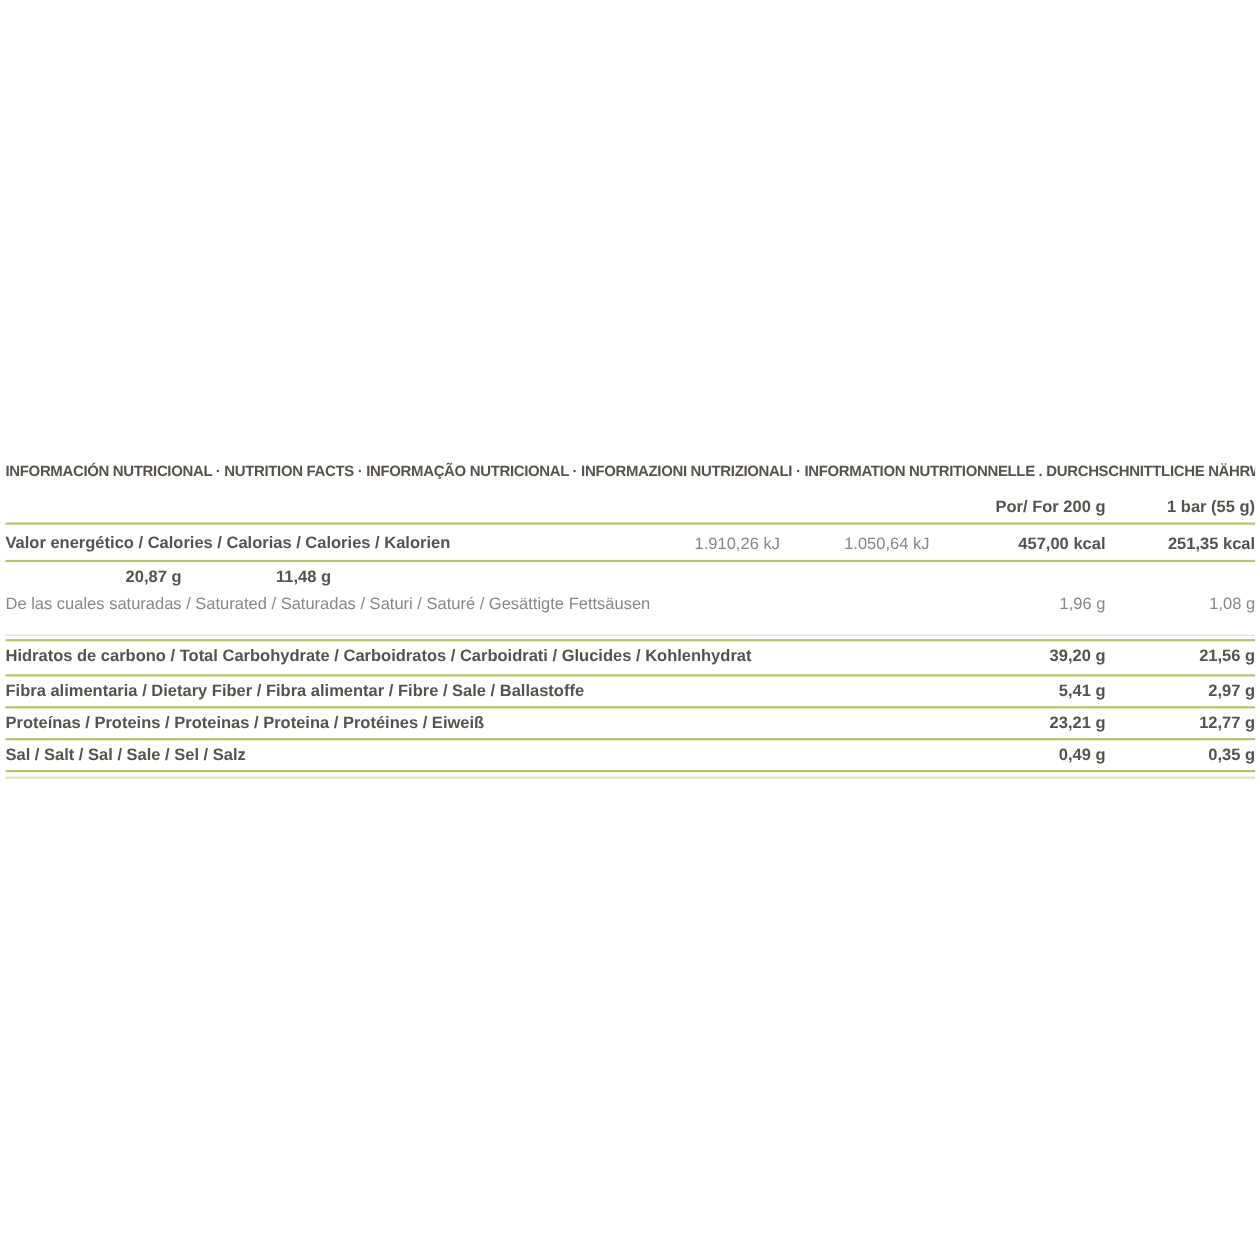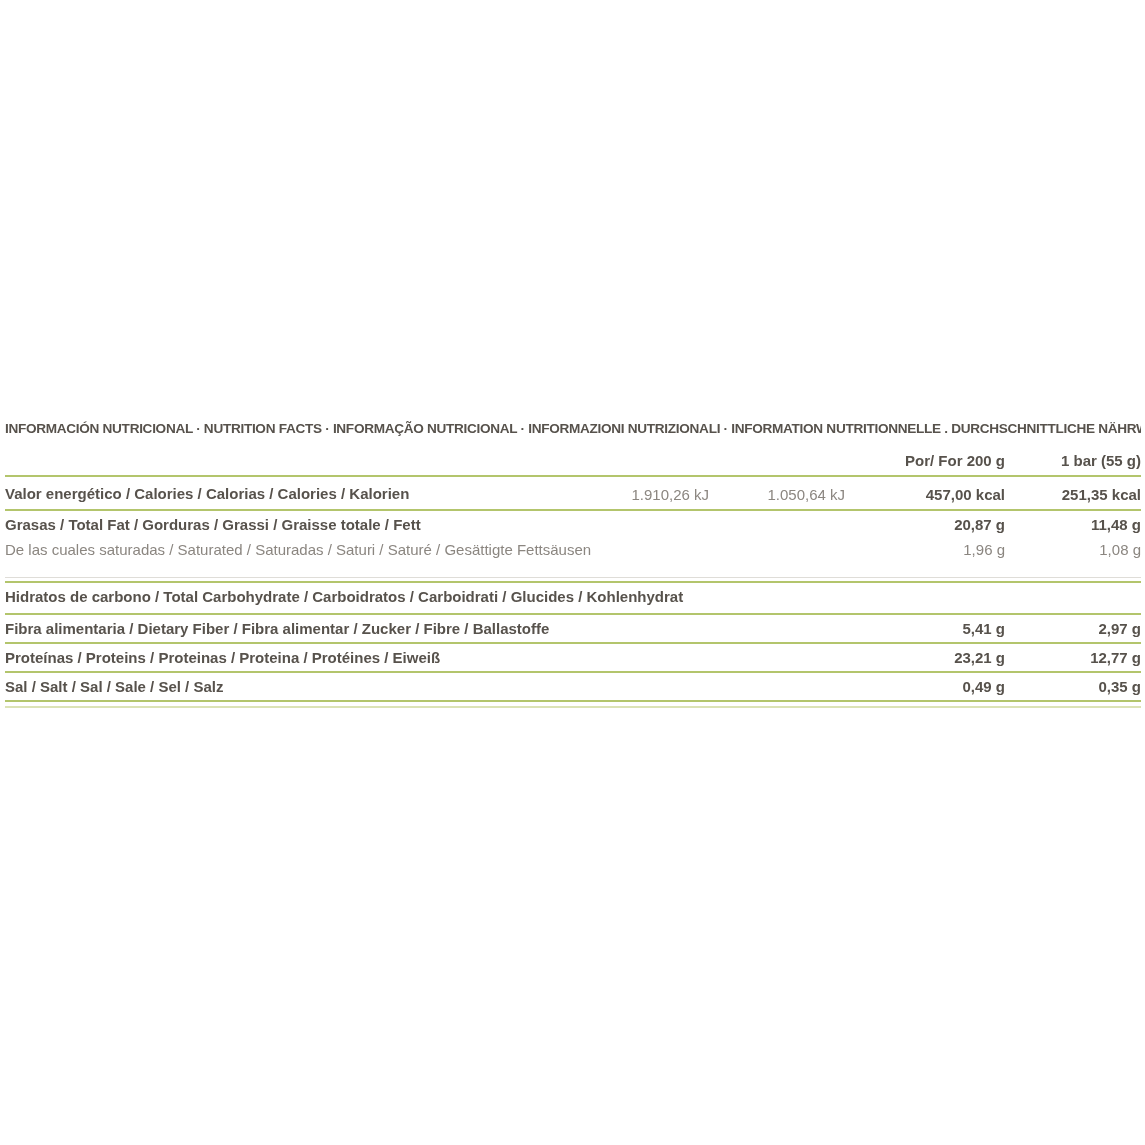--- a/index.html
+++ b/index.html
@@ -73,44 +73,49 @@
               <div class="c2 light">1.050,64 kJ</div>
             </div>
             <div class="vline">
               <div class="c1 bold">457,00 kcal</div>
               <div class="c2 bold">251,35 kcal</div>
             </div>
           </div>
         </div>
         <div class="sep "></div>
         <div class="row">
-          <div class="lbl bold">Grasas / Total Fat / Gorduras / Grassi / Graisse totale / Fett</div>
           <div class="vals">
             <div class="vline">
               <div class="c1 bold">20,87 g</div>
               <div class="c2 bold">11,48 g</div>
             </div>
           </div>
         </div>
         <div class="row sub gray-bottom">
           <div class="lbl light">De las cuales saturadas / Saturated / Saturadas / Saturi / Saturé / Gesättigte Fettsäusen</div>
           <div class="vals">
             <div class="vline">
               <div class="c1 light">1,96 g</div>
               <div class="c2 light">1,08 g</div>
             </div>
           </div>
         </div>
         <div class="sep after-gray"></div>
         <div class="row">
           <div class="lbl bold">Hidratos de carbono / Total Carbohydrate / Carboidratos / Carboidrati / Glucides / Kohlenhydrat</div>
+          <div class="vals">
+            <div class="vline">
+              <div class="c1 bold">39,20 g</div>
+              <div class="c2 bold">21,56 g</div>
+            </div>
+          </div>
         </div>
         <div class="sep after-gray"></div>
         <div class="row">
-          <div class="lbl bold">Fibra alimentaria / Dietary Fiber / Fibra alimentar / Zucker / Fibre / Ballastoffe</div>
+          <div class="lbl bold">Fibra alimentaria / Dietary Fiber / Fibra alimentar / Fibre / Sale / Ballastoffe</div>
           <div class="vals">
             <div class="vline">
               <div class="c1 bold">5,41 g</div>
               <div class="c2 bold">2,97 g</div>
             </div>
           </div>
         </div>
         <div class="sep "></div>
         <div class="row">
           <div class="lbl bold">Proteínas / Proteins / Proteinas / Proteina / Protéines / Eiweiß</div>

